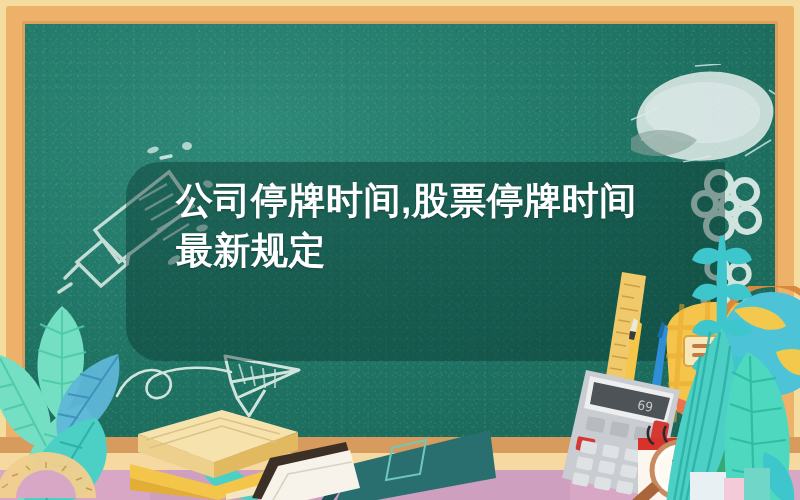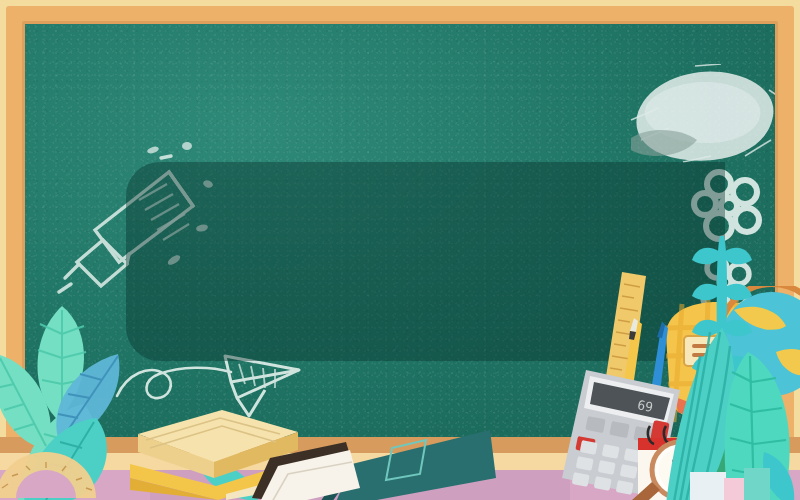--- a/index.html
+++ b/index.html
@@ -164,20 +164,21 @@
         <path d="M126 22 L132 42"></path>
           <path d="M138 24 L142 44"></path>
         <path d="M150 26 L152 46"></path>
           <path d="M162 27 L162 46"></path>
       </g>
     </svg>
 
     <div class="title-plate"></div>
   </div>
 
+  <div class="headline">公司停牌时间,股票停牌时间最新规定</div>
 
   <div class="desk-dark"></div>
   <div class="desk-light"></div>
   <div class="floor"></div>
   <div class="floor2"></div>
 
   <svg class="sh" style="left:-12px;top:300px;" width="230" height="200" viewBox="0 0 230 200">
     <g fill="#74dfc2">
       <path d="M74 6 C104 30 104 86 70 120 C44 96 40 38 74 6 Z"></path>
       <path d="M8 54 C44 62 72 108 60 150 C20 142 -2 96 8 54 Z"></path>

